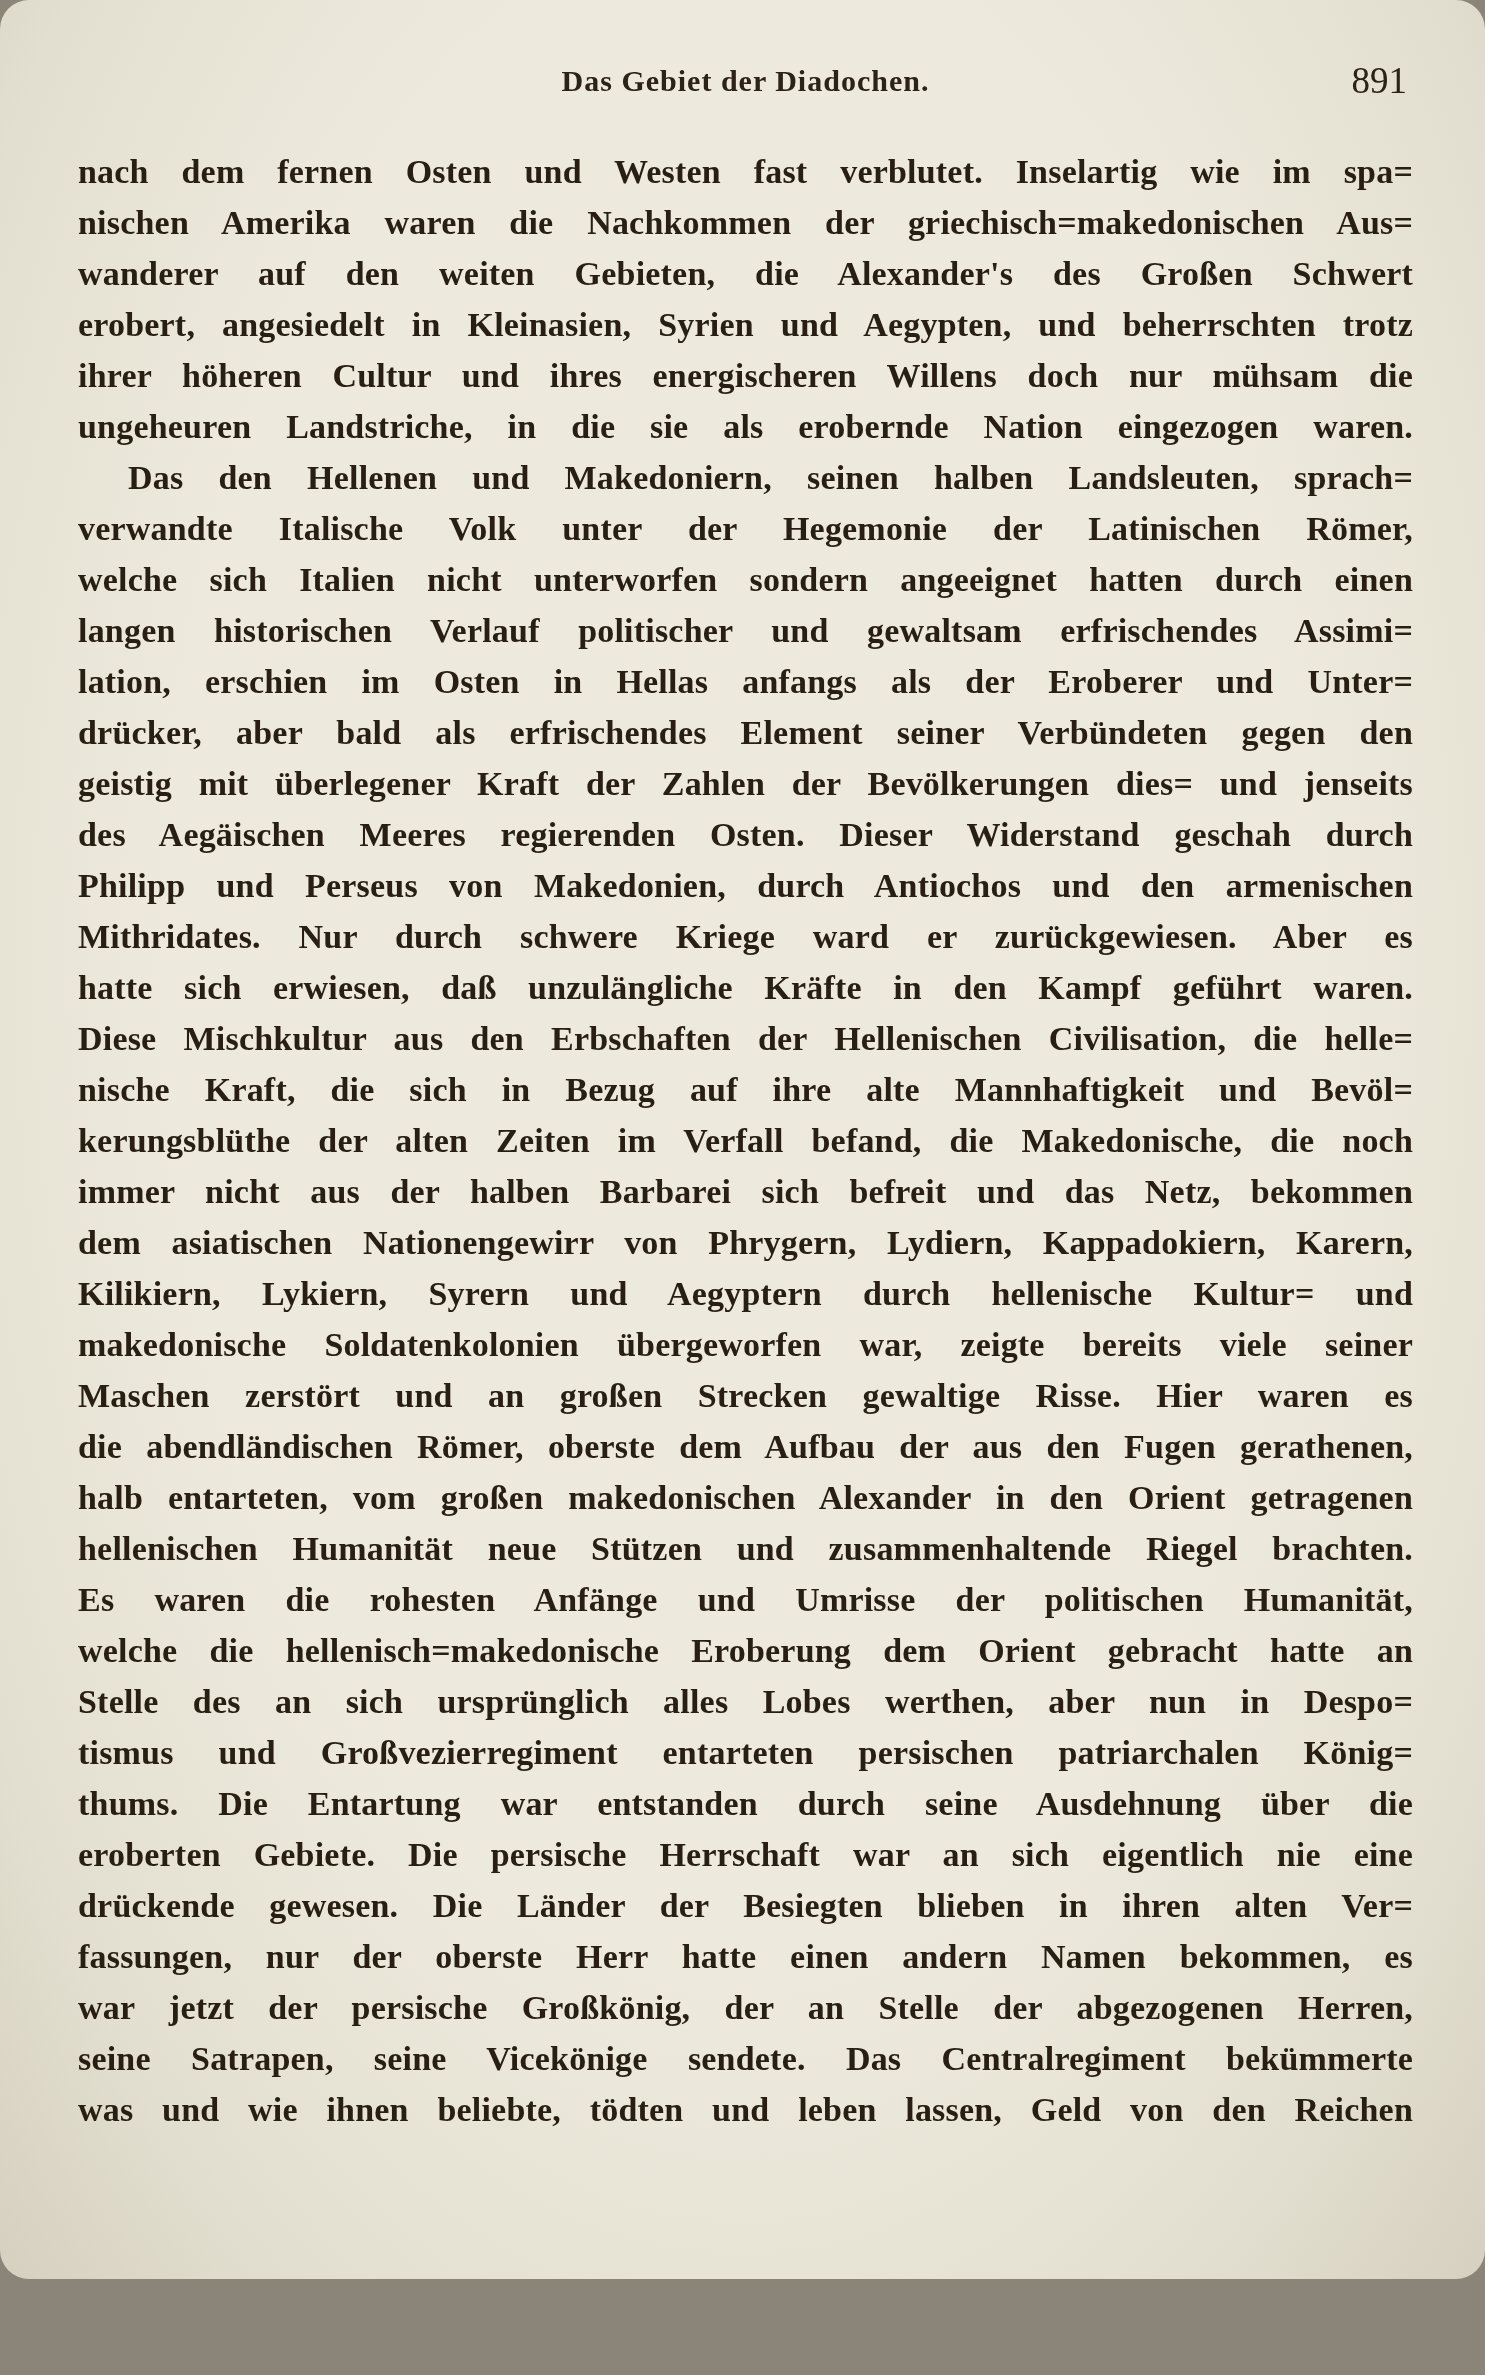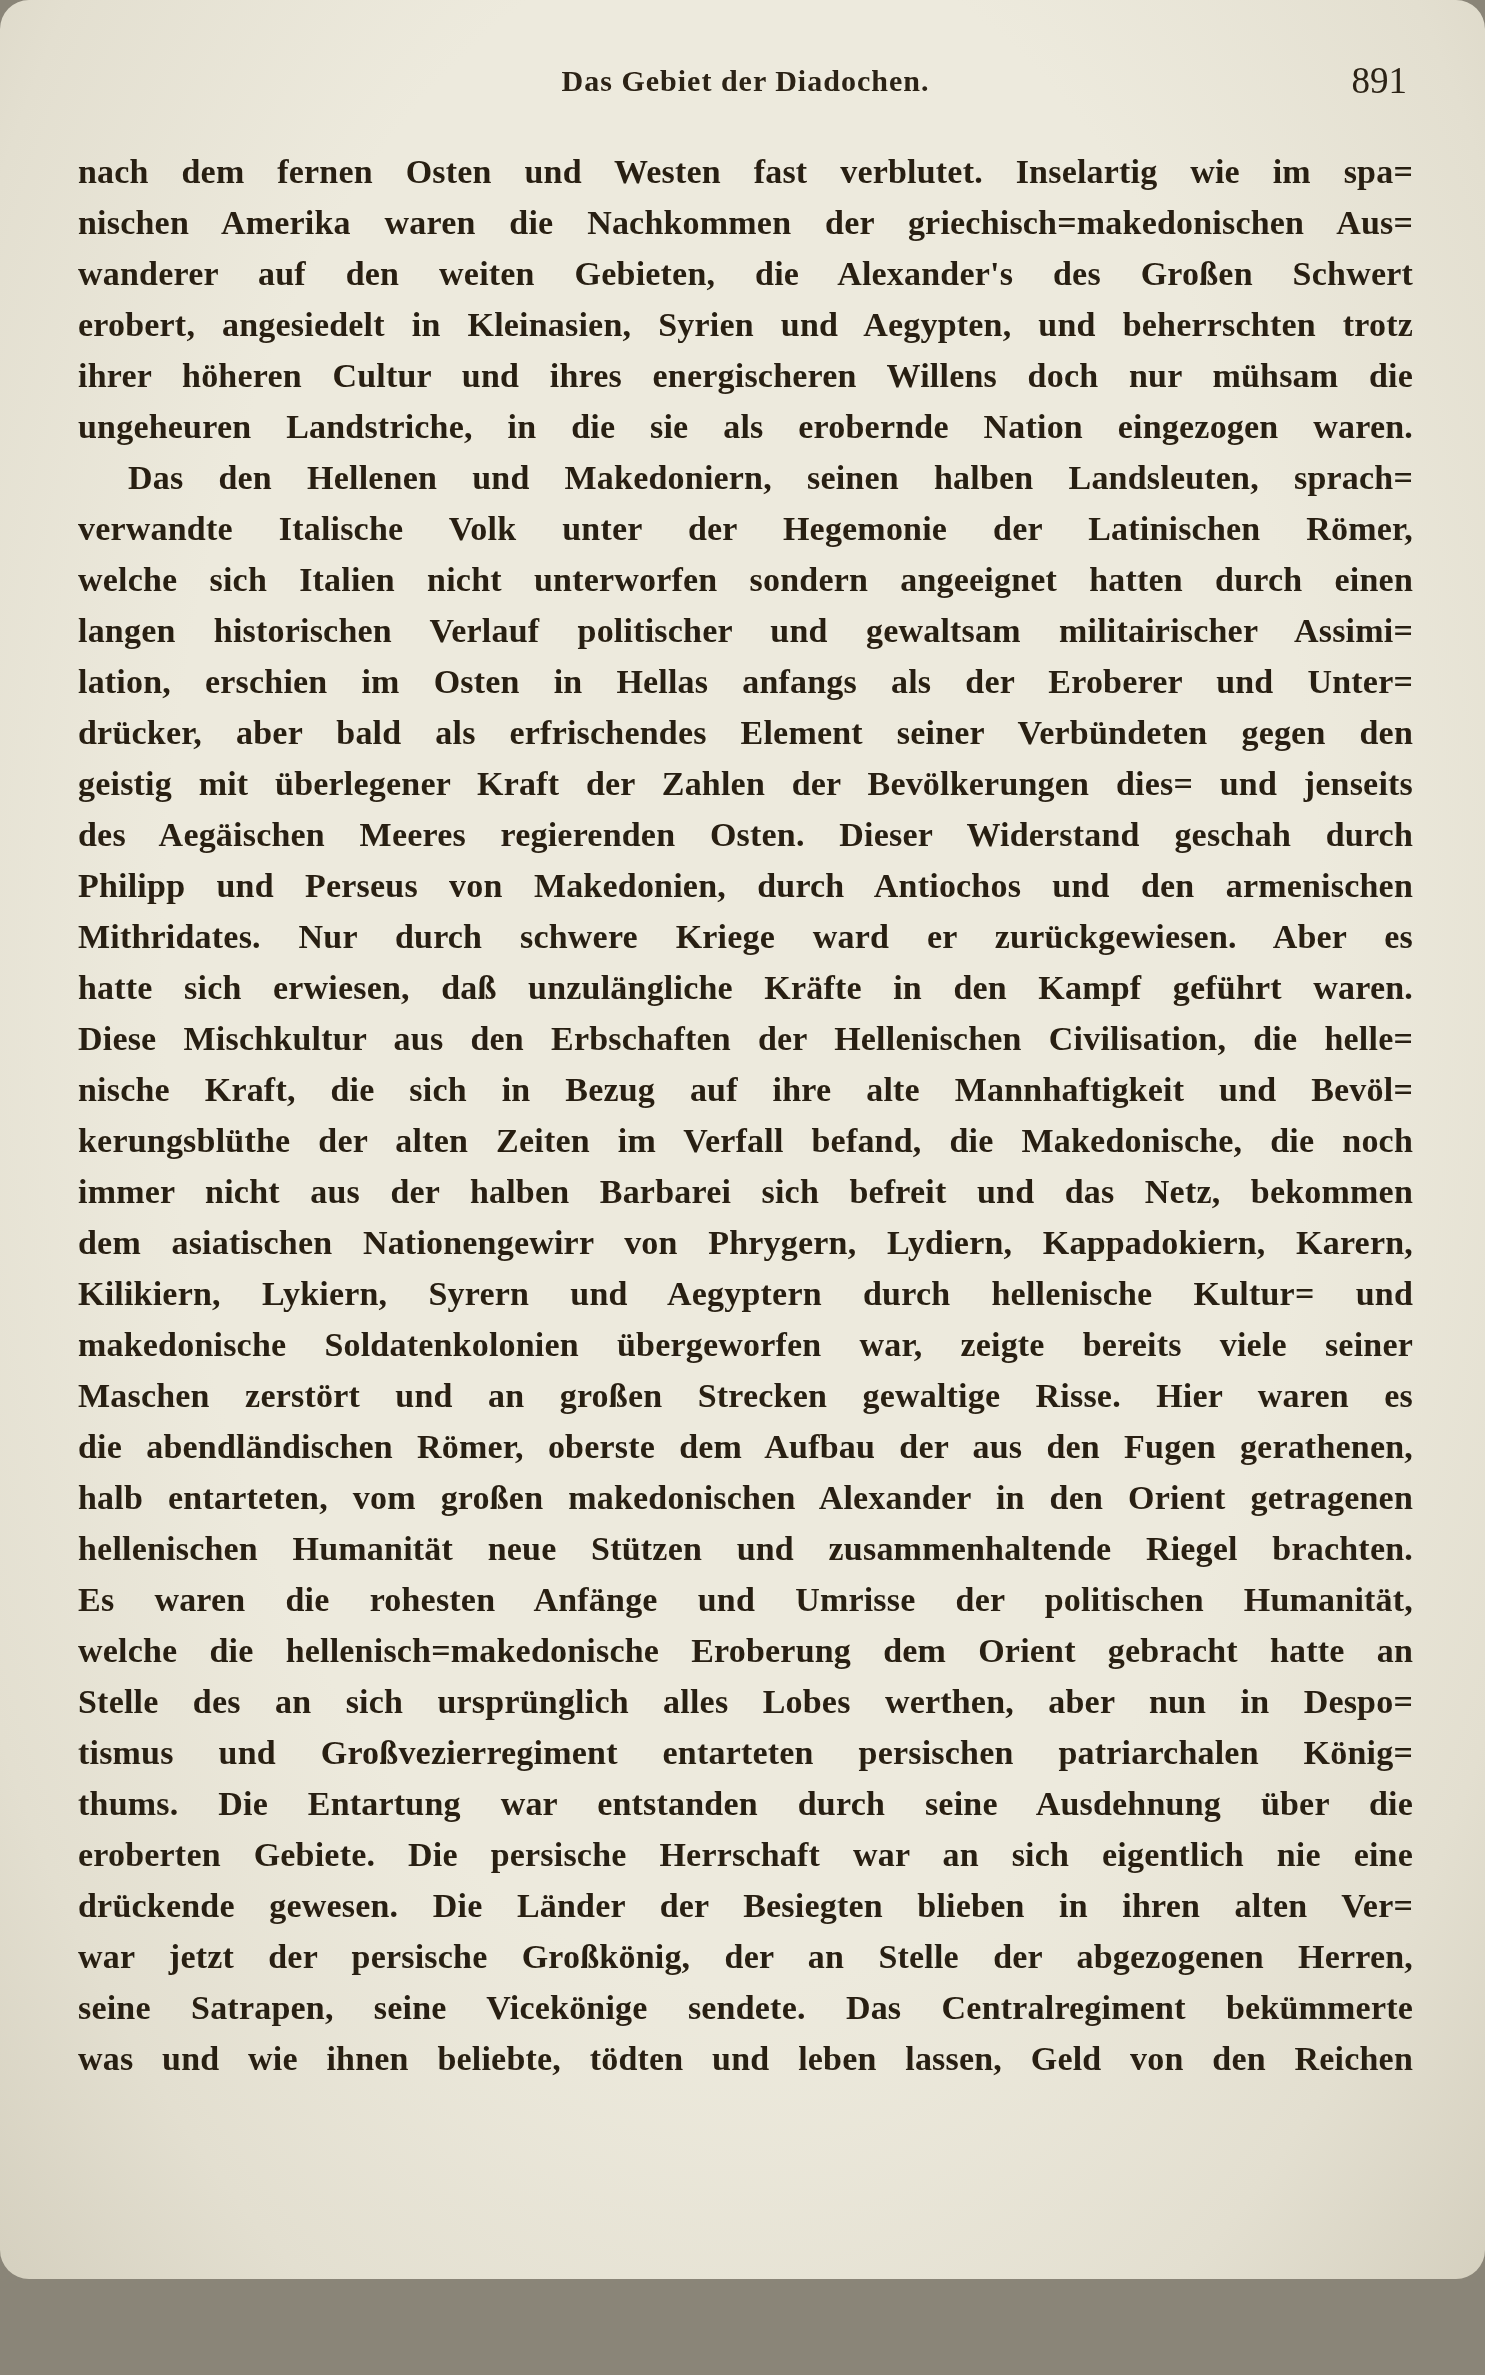--- a/index.html
+++ b/index.html
@@ -84,21 +84,21 @@
           <div class="text-line">nischen Amerika waren die Nachkommen der griechisch=makedonischen Aus=</div>
           <div class="text-line">wanderer auf den weiten Gebieten, die Alexander's des Großen Schwert</div>
           <div class="text-line">erobert, angesiedelt in Kleinasien, Syrien und Aegypten, und beherrschten trotz</div>
           <div class="text-line">ihrer höheren Cultur und ihres energischeren Willens doch nur mühsam die</div>
           <div class="text-line">ungeheuren Landstriche, in die sie als erobernde Nation eingezogen waren.</div>
         </div>
         <div class="paragraph indent">
           <div class="text-line">Das den Hellenen und Makedoniern, seinen halben Landsleuten, sprach=</div>
           <div class="text-line">verwandte Italische Volk unter der Hegemonie der Latinischen Römer,</div>
           <div class="text-line">welche sich Italien nicht unterworfen sondern angeeignet hatten durch einen</div>
-          <div class="text-line">langen historischen Verlauf politischer und gewaltsam militairischer Assimi=</div>
+          <div class="text-line">langen historischen Verlauf politischer und gewaltsam erfrischendes Assimi=</div>
           <div class="text-line">lation, erschien im Osten in Hellas anfangs als der Eroberer und Unter=</div>
           <div class="text-line">drücker, aber bald als erfrischendes Element seiner Verbündeten gegen den</div>
           <div class="text-line">geistig mit überlegener Kraft der Zahlen der Bevölkerungen dies= und jenseits</div>
           <div class="text-line">des Aegäischen Meeres regierenden Osten. Dieser Widerstand geschah durch</div>
           <div class="text-line">Philipp und Perseus von Makedonien, durch Antiochos und den armenischen</div>
           <div class="text-line">Mithridates. Nur durch schwere Kriege ward er zurückgewiesen. Aber es</div>
           <div class="text-line">hatte sich erwiesen, daß unzulängliche Kräfte in den Kampf geführt waren.</div>
           <div class="text-line">Diese Mischkultur aus den Erbschaften der Hellenischen Civilisation, die helle=</div>
           <div class="text-line">nische Kraft, die sich in Bezug auf ihre alte Mannhaftigkeit und Bevöl=</div>
           <div class="text-line">kerungsblüthe der alten Zeiten im Verfall befand, die Makedonische, die noch</div>
@@ -110,19 +110,20 @@
           <div class="text-line">die abendländischen Römer, oberste dem Aufbau der aus den Fugen gerathenen,</div>
           <div class="text-line">halb entarteten, vom großen makedonischen Alexander in den Orient getragenen</div>
           <div class="text-line">hellenischen Humanität neue Stützen und zusammenhaltende Riegel brachten.</div>
           <div class="text-line">Es waren die rohesten Anfänge und Umrisse der politischen Humanität,</div>
           <div class="text-line">welche die hellenisch=makedonische Eroberung dem Orient gebracht hatte an</div>
           <div class="text-line">Stelle des an sich ursprünglich alles Lobes werthen, aber nun in Despo=</div>
           <div class="text-line">tismus und Großvezierregiment entarteten persischen patriarchalen König=</div>
           <div class="text-line">thums. Die Entartung war entstanden durch seine Ausdehnung über die</div>
           <div class="text-line">eroberten Gebiete. Die persische Herrschaft war an sich eigentlich nie eine</div>
           <div class="text-line">drückende gewesen. Die Länder der Besiegten blieben in ihren alten Ver=</div>
+          <div class="text-line">fassungen, nur der oberste Herr hatte einen andern Namen bekommen, es</div>
           <div class="text-line">war jetzt der persische Großkönig, der an Stelle der abgezogenen Herren,</div>
           <div class="text-line">seine Satrapen, seine Vicekönige sendete. Das Centralregiment bekümmerte</div>
           <div class="text-line">was und wie ihnen beliebte, tödten und leben lassen, Geld von den Reichen</div>
         </div>
       </div>
   </div>
 </div>
 
 </body></html>

